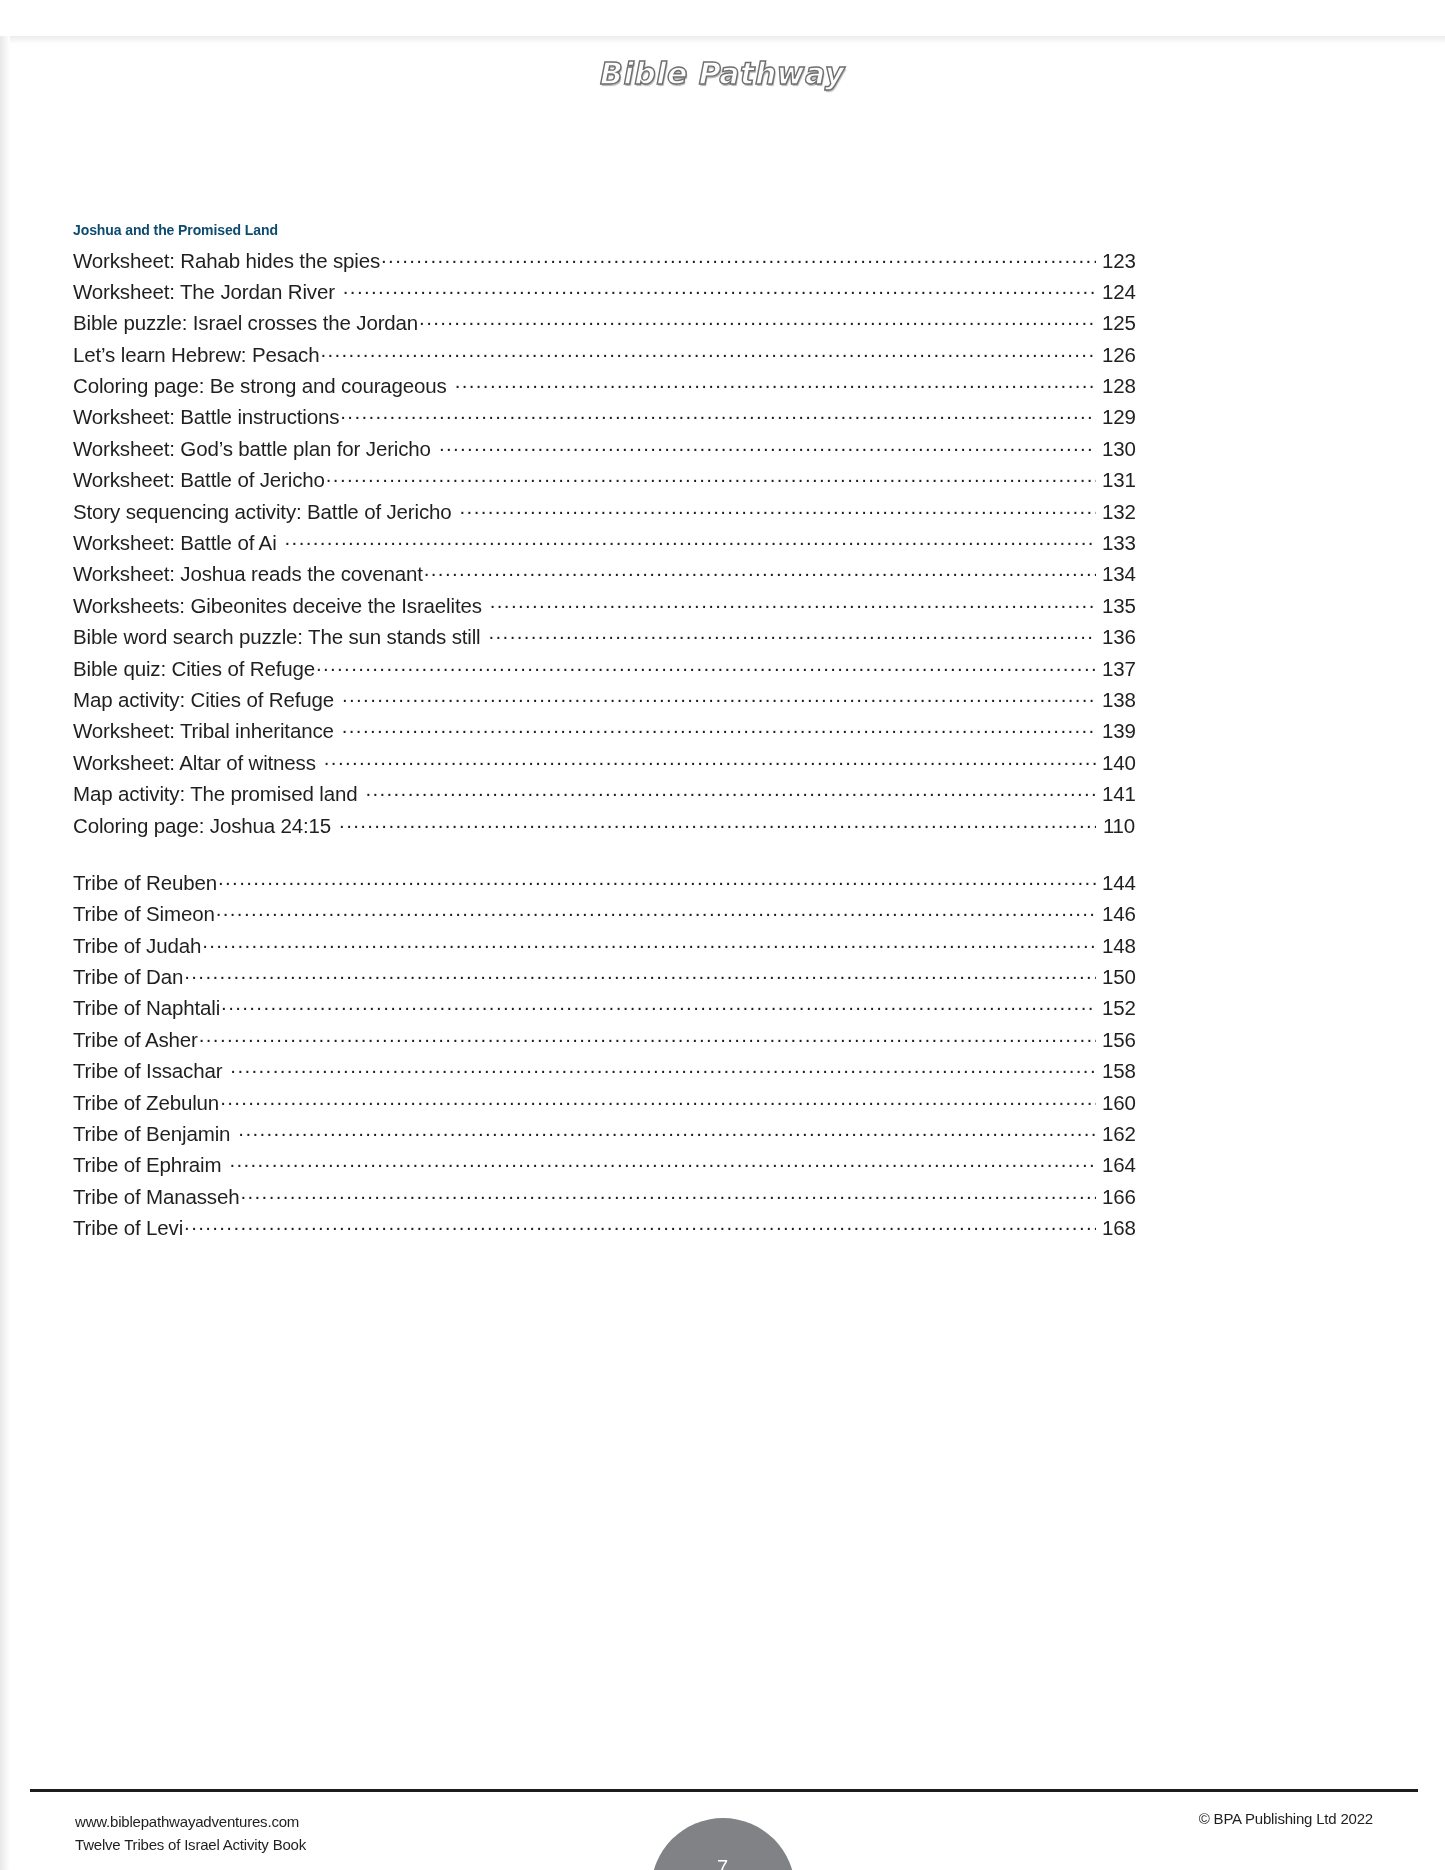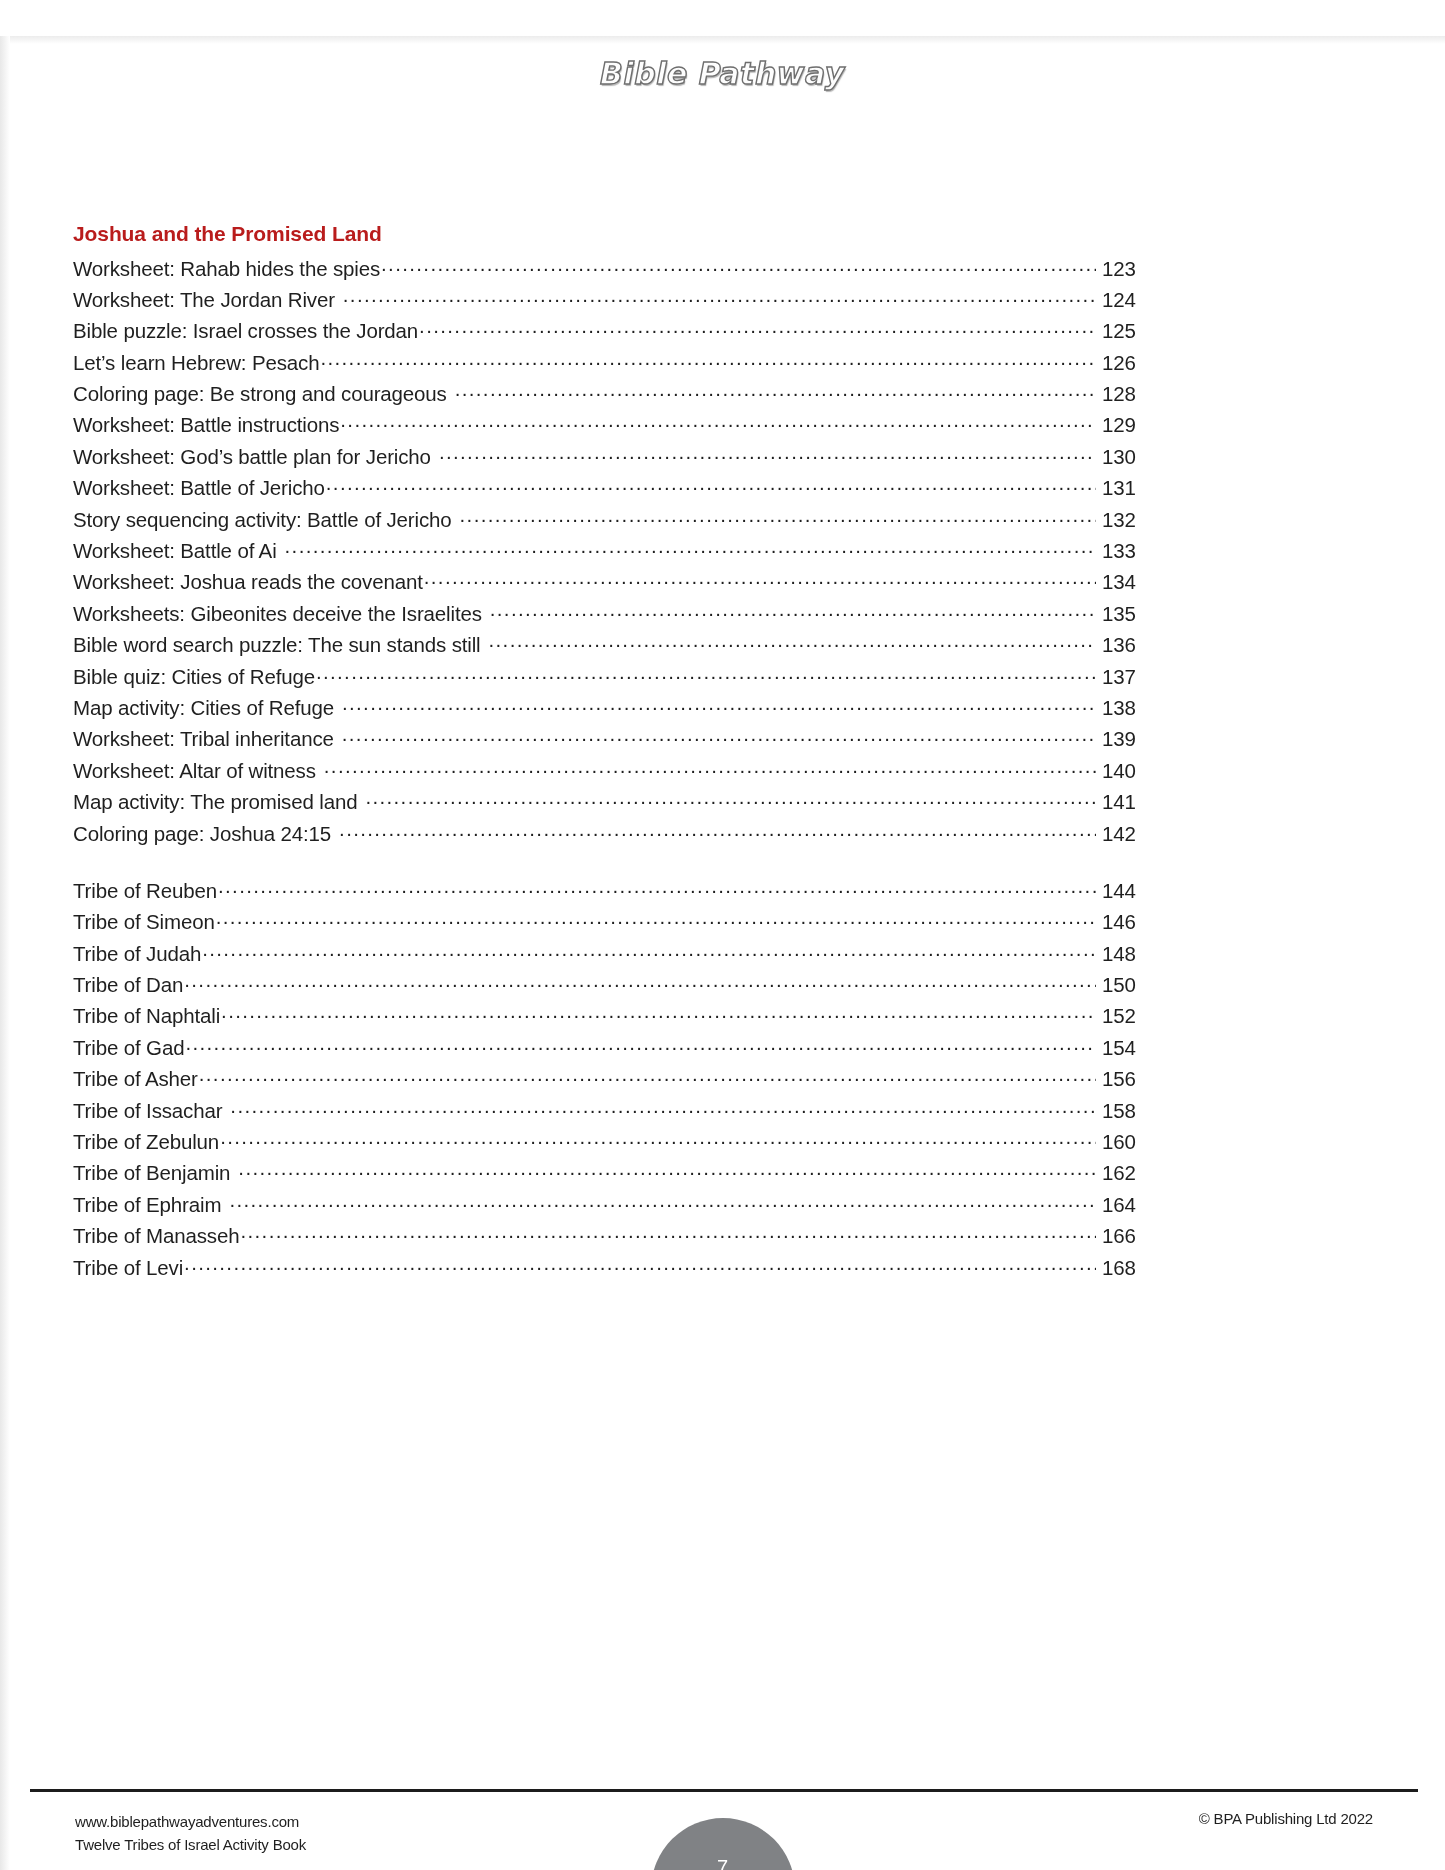--- a/index.html
+++ b/index.html
@@ -79,23 +79,23 @@
     left: 73px;
     top: 186px;
     width: 1068px;
   }
 
   .section { }
   .section + .section { margin-top: 26px; }
 
   .section-heading {
     font-family: "Liberation Sans", sans-serif;
-    font-size: 21px;
+    font-size: 14px;
     font-weight: bold;
-    color: #b91c1c;
+    color: #0c4a6e;
     letter-spacing: -0.1px;
     margin-bottom: 9px;
   }
 
   .toc-entry {
     display: flex;
     align-items: baseline;
     width: 100%;
     height: 31.4px;
     font-size: 20.5px;
@@ -316,21 +316,21 @@
       <div class="toc-entry spaced">
         <span class="toc-title">Map activity: The promised land</span>
         <span class="toc-gap"></span>
         <span class="toc-leader"></span>
         <span class="toc-page">141</span>
       </div>
       <div class="toc-entry spaced">
         <span class="toc-title">Coloring page: Joshua 24:15</span>
         <span class="toc-gap"></span>
         <span class="toc-leader"></span>
-        <span class="toc-page">142</span>
+        <span class="toc-page">110</span>
       </div>
     </div>
 
     <div class="section">
 
       <div class="toc-entry">
         <span class="toc-title">Tribe of Reuben</span>
         <span class="toc-gap"></span>
         <span class="toc-leader"></span>
         <span class="toc-page">144</span>
@@ -351,26 +351,20 @@
         <span class="toc-title">Tribe of Dan</span>
         <span class="toc-gap"></span>
         <span class="toc-leader"></span>
         <span class="toc-page">150</span>
       </div>
       <div class="toc-entry">
         <span class="toc-title">Tribe of Naphtali</span>
         <span class="toc-gap"></span>
         <span class="toc-leader"></span>
         <span class="toc-page">152</span>
-      </div>
-      <div class="toc-entry">
-        <span class="toc-title">Tribe of Gad</span>
-        <span class="toc-gap"></span>
-        <span class="toc-leader"></span>
-        <span class="toc-page">154</span>
       </div>
       <div class="toc-entry">
         <span class="toc-title">Tribe of Asher</span>
         <span class="toc-gap"></span>
         <span class="toc-leader"></span>
         <span class="toc-page">156</span>
       </div>
       <div class="toc-entry spaced">
         <span class="toc-title">Tribe of Issachar</span>
         <span class="toc-gap"></span>

